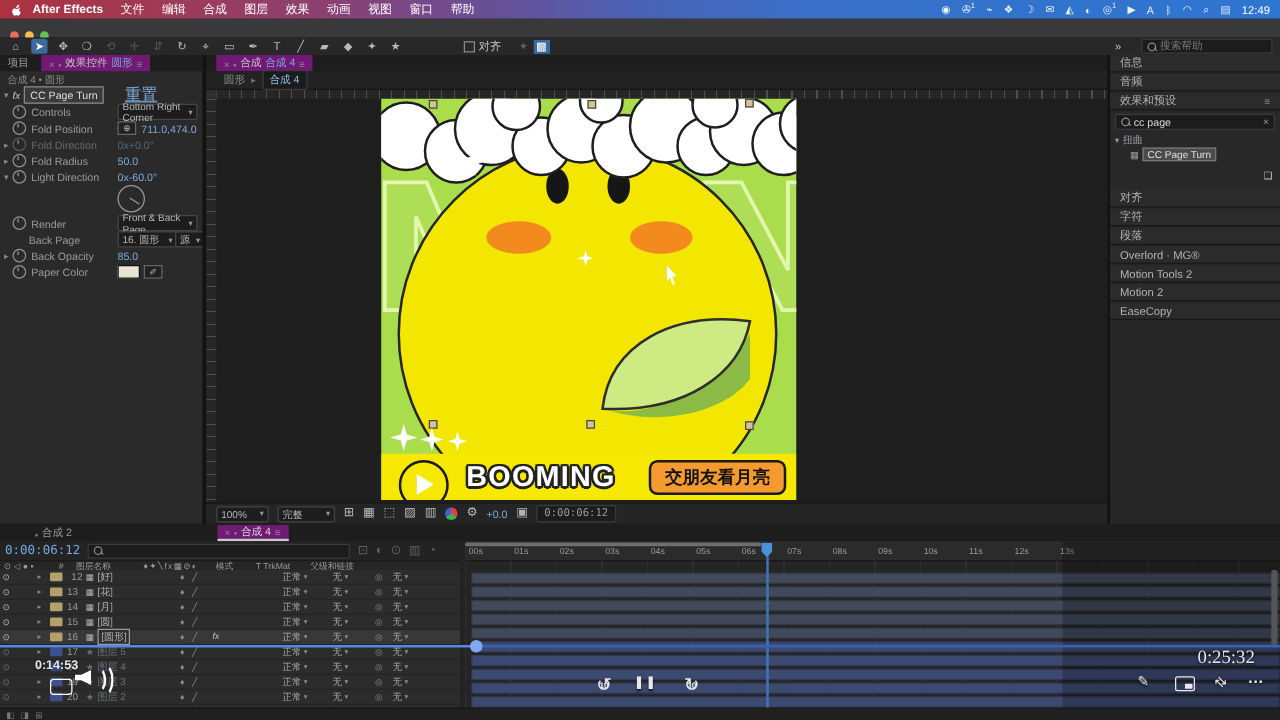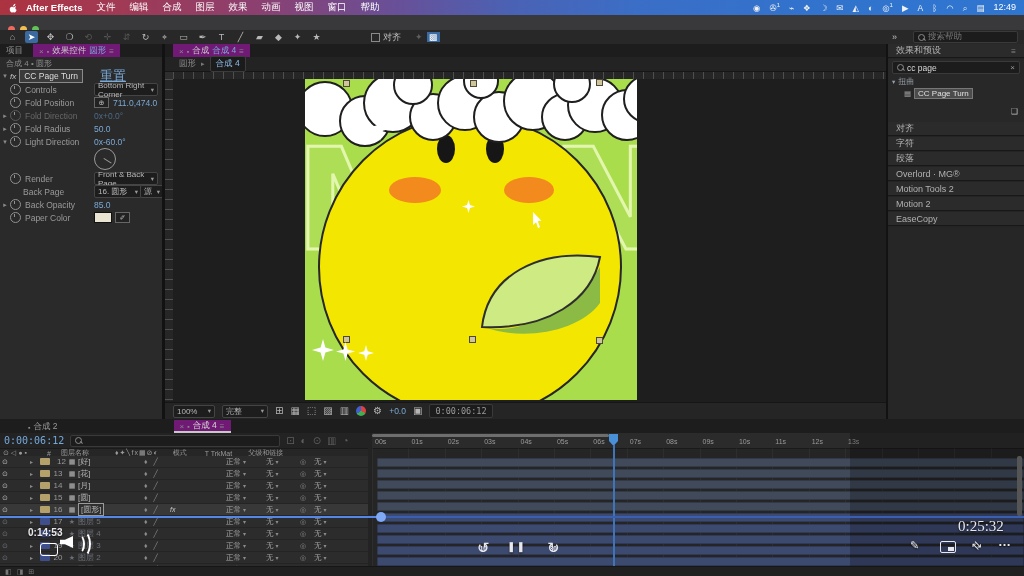--- a/index.html
+++ b/index.html
@@ -324,20 +324,27 @@
       <div class="handle" style="left:38px;top:257px;"></div>
       <div class="handle" style="left:164px;top:257px;"></div>
       <div class="handle" style="left:291px;top:258px;"></div>
 
       <div class="spark" style="left:62px;top:36px;width:26px;height:26px;"></div>
       <div class="spark" style="left:157px;top:121px;width:13px;height:13px;"></div>
       <div class="spark" style="left:7px;top:260px;width:22px;height:22px;"></div>
       <div class="spark" style="left:31px;top:263px;width:19px;height:19px;"></div>
       <div class="spark" style="left:53px;top:266px;width:16px;height:16px;"></div>
 
+      <div style="position:absolute;left:0;top:284px;width:332px;height:37px;background:#f6e800;">
+        <div style="position:absolute;left:14px;top:5px;width:40px;height:40px;border-radius:50%;border:2.5px solid #1a1a1a;background:#f6e800;box-sizing:border-box;">
+          <span style="position:absolute;left:12px;top:9px;width:14px;height:17px;background:#fff;clip-path:polygon(0 0,100% 50%,0 100%);filter:drop-shadow(0 0 1.5px #1a1a1a);"></span>
+        </div>
+        <span id="boom" style="position:absolute;left:68px;top:5px;">BOOMING</span>
+        <span style="position:absolute;left:214px;top:5px;width:110px;height:28px;background:#f49a2f;border:2px solid #1a1a1a;border-radius:7px;box-sizing:border-box;display:flex;align-items:center;justify-content:center;color:#111;font-size:14px;font-weight:bold;">交朋友看月亮</span>
+      </div>
 
       <span class="cursor" style="left:228px;top:133px;"></span>
     </div>
 
     <div class="f" style="position:absolute;left:0;top:358px;width:100%;height:17px;background:#252525;border-top:1px solid #161616;gap:7px;padding-left:8px;box-sizing:border-box;">
       <span class="dd" style="width:34px;">100%</span>
       <span class="dd" style="width:38px;">完整</span>
       <span class="ic">⊞</span>
       <span class="ic">▦</span>
       <span class="ic">⬚</span>
@@ -346,20 +353,28 @@
       <span style="width:10px;height:10px;border-radius:50%;background:conic-gradient(#e04040 0 33%,#40b050 33% 66%,#4060d0 66% 100%);"></span>
       <span class="ic">⚙</span>
       <span class="blue" style="font-size:8.5px;">+0.0</span>
       <span class="ic">▣</span>
       <span style="background:#1c1c1c;border:1px solid #3a3a3a;border-radius:2px;padding:1px 5px;color:#9a9a9a;font-size:8.5px;font-family:'DejaVu Sans Mono',monospace;">0:00:06:12</span>
     </div>
   </div>
   <div class="abs vdiv" style="left:886px;top:44px;width:2px;height:375px;"></div>
 
   <div id="rightcol" class="abs">
+    <div>
+        <div class="ph">
+          <span>信息</span>
+        </div>
+        <div class="ph">
+          <span>音频</span>
+        </div>
+      </div>
     <div class="ph">
         <span>效果和预设</span>
         <span class="menu-ic"></span>
       </div>
     <div style="padding:2px 4px;background:#282828;">
       <div class="searchbox" style="height:11px;">
         <span class="mag"></span>
         <span style="color:#d8d8d8;font-size:8.5px;">cc page</span>
         <span style="margin-left:auto;color:#9a9a9a;font-size:8px;">×</span>
       </div>

